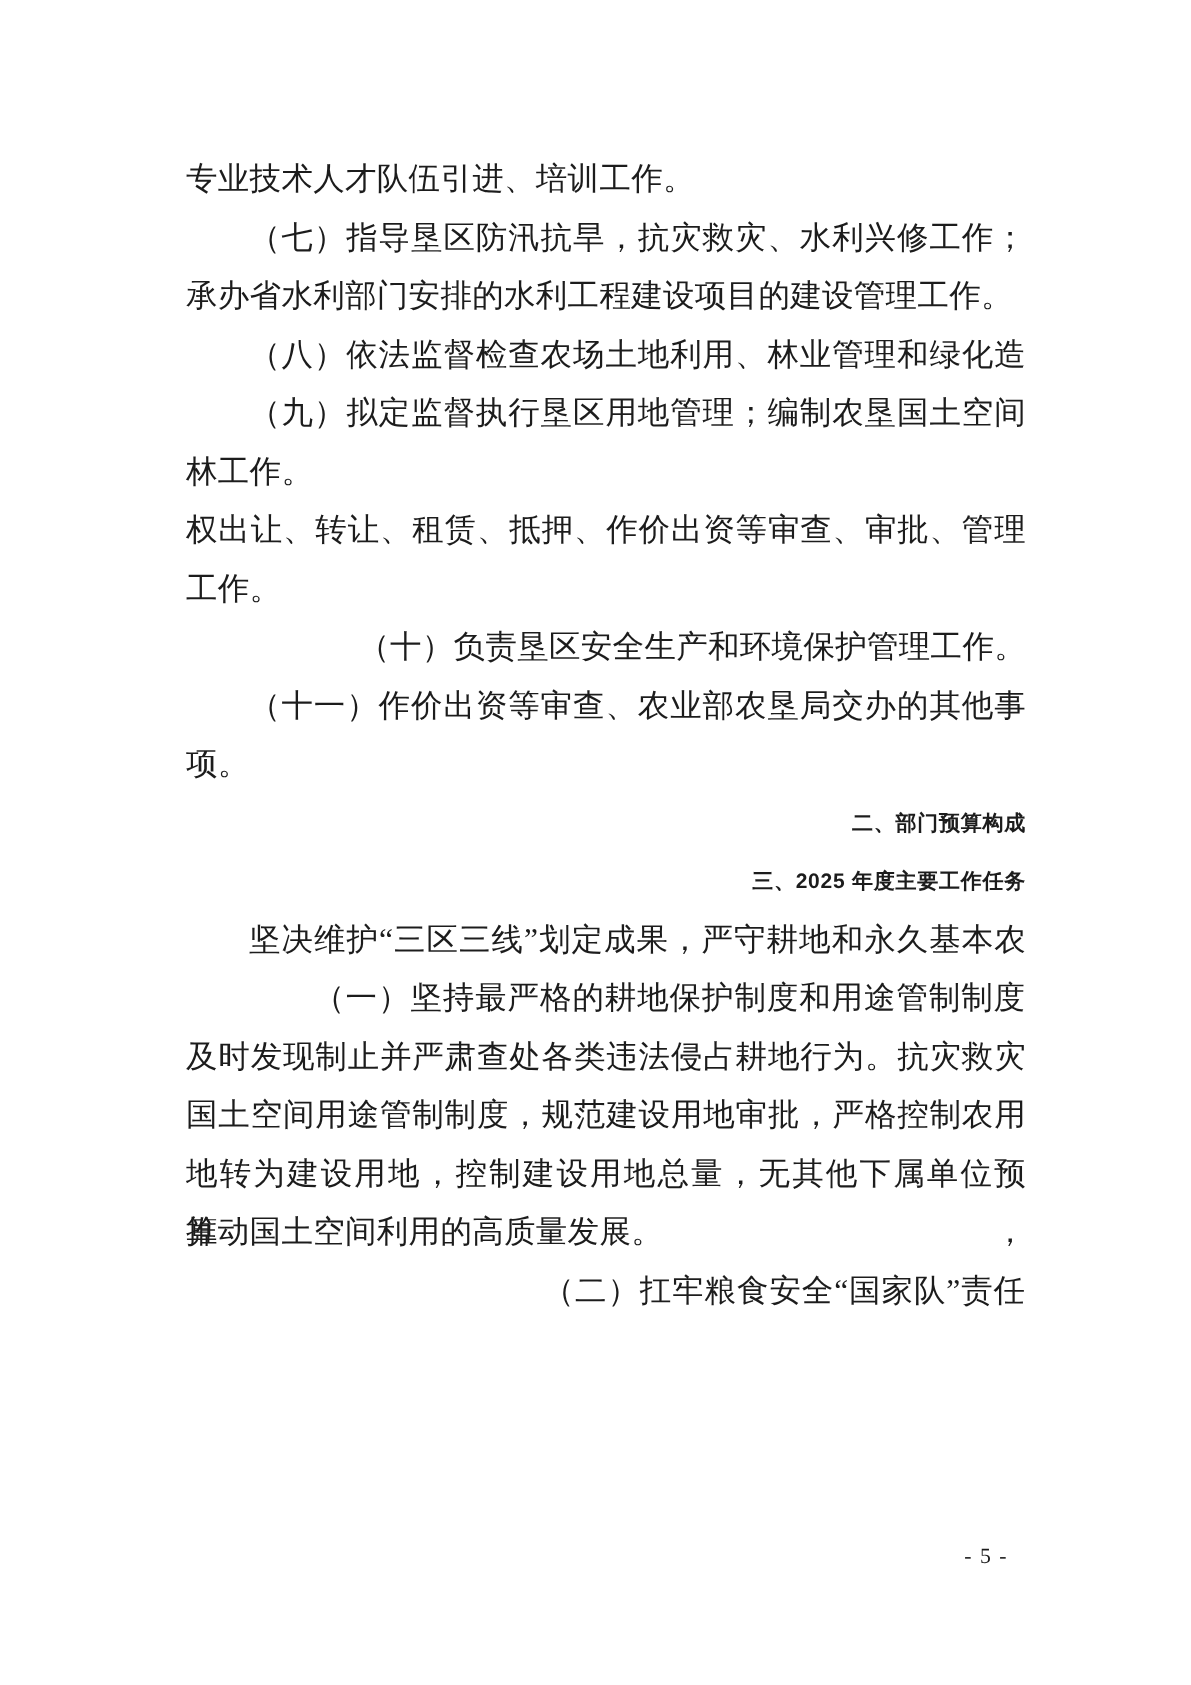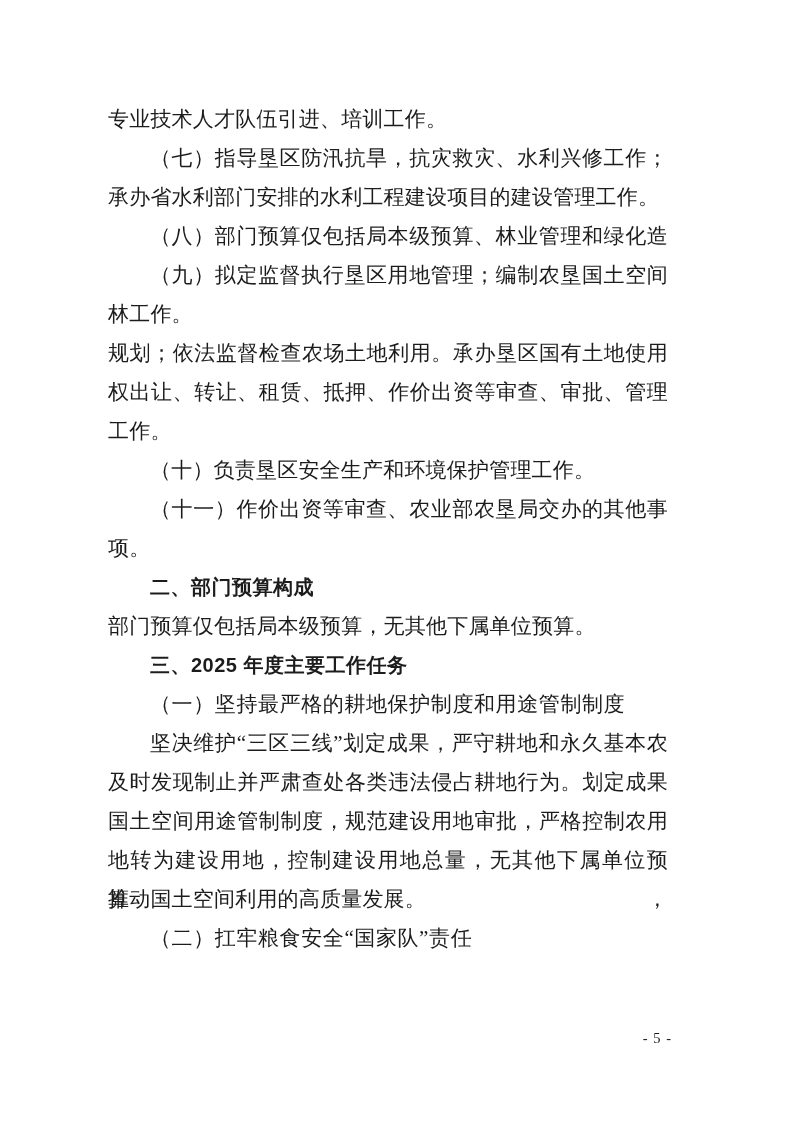--- a/index.html
+++ b/index.html
@@ -15,45 +15,46 @@
     font-family: "Liberation Serif", "DejaVu Serif", serif;
     overflow: hidden;
   }
   .page {
     position: absolute;
     inset: 0;
     background: #ffffff;
   }
   .doc {
     position: absolute;
-    left: 108px;
+    left: 124px;
     top: 100px;
     width: 560px;
   }
   .line {
     height: 39px;
     line-height: 39px;
     font-size: 21px;
     letter-spacing: 0.2px;
   }
   .line.indent {
     padding-left: 42px;
+    text-align: right;
   }
   .line.fill {
     text-align: justify;
     text-align-last: justify;
     text-justify: inter-character;
   }
   .line.tight {
     letter-spacing: -0.8px;
   }
   .line.heading {
     font-family: "Liberation Sans", "DejaVu Sans", sans-serif;
     font-weight: bold;
-    font-size: 20px;
+    font-size: 14px;
     letter-spacing: 0.5px;
   }
   .line.sub {
     letter-spacing: 0.6px;
   }
   .page-number {
     position: absolute;
     top: 1029px;
     right: 122px;
     font-size: 14.5px;
@@ -63,34 +64,32 @@
   }
 </style>
 </head>
 <body style="background: rgb(255, 255, 255); color: rgb(28, 28, 28);">
 
 <div class="page">
   <div class="doc">
       <div class="line body">专业技术人才队伍引进、培训工作。</div>
       <div class="line body indent fill">（七）指导垦区防汛抗旱，抗灾救灾、水利兴修工作；</div>
       <div class="line body">承办省水利部门安排的水利工程建设项目的建设管理工作。</div>
-      <div class="line body indent fill">（八）部门预算仅包括局本级预算、林业管理和绿化造</div>
+      <div class="line body indent fill">（八）依法监督检查农场土地利用、林业管理和绿化造</div>
       <div class="line body indent fill">（九）拟定监督执行垦区用地管理；编制农垦国土空间</div>
       <div class="line body">林工作。</div>
-      <div class="line body fill">规划；依法监督检查农场土地利用。承办垦区国有土地使用</div>
       <div class="line body fill">权出让、转让、租赁、抵押、作价出资等审查、审批、管理</div>
       <div class="line body">工作。</div>
       <div class="line body indent">（十）负责垦区安全生产和环境保护管理工作。</div>
       <div class="line body indent fill">（十一）作价出资等审查、农业部农垦局交办的其他事</div>
       <div class="line body">项。</div>
       <div class="line heading indent">二、部门预算构成</div>
-      <div class="line body">部门预算仅包括局本级预算，无其他下属单位预算。</div>
       <div class="line heading indent">三、2025 年度主要工作任务</div>
+      <div class="line body indent fill">坚决维护“三区三线”划定成果，严守耕地和永久基本农</div>
       <div class="line sub indent">（一）坚持最严格的耕地保护制度和用途管制制度</div>
-      <div class="line body indent fill">坚决维护“三区三线”划定成果，严守耕地和永久基本农</div>
-      <div class="line body fill">及时发现制止并严肃查处各类违法侵占耕地行为。划定成果</div>
+      <div class="line body fill">及时发现制止并严肃查处各类违法侵占耕地行为。抗灾救灾</div>
       <div class="line body fill">国土空间用途管制制度，规范建设用地审批，严格控制农用</div>
       <div class="line body fill">地转为建设用地，控制建设用地总量，无其他下属单位预算，</div>
       <div class="line body">推动国土空间利用的高质量发展。</div>
       <div class="line sub indent">（二）扛牢粮食安全“国家队”责任</div>
     </div>
   <div class="page-number">- 5 -</div>
 </div>
 
 </body></html>

